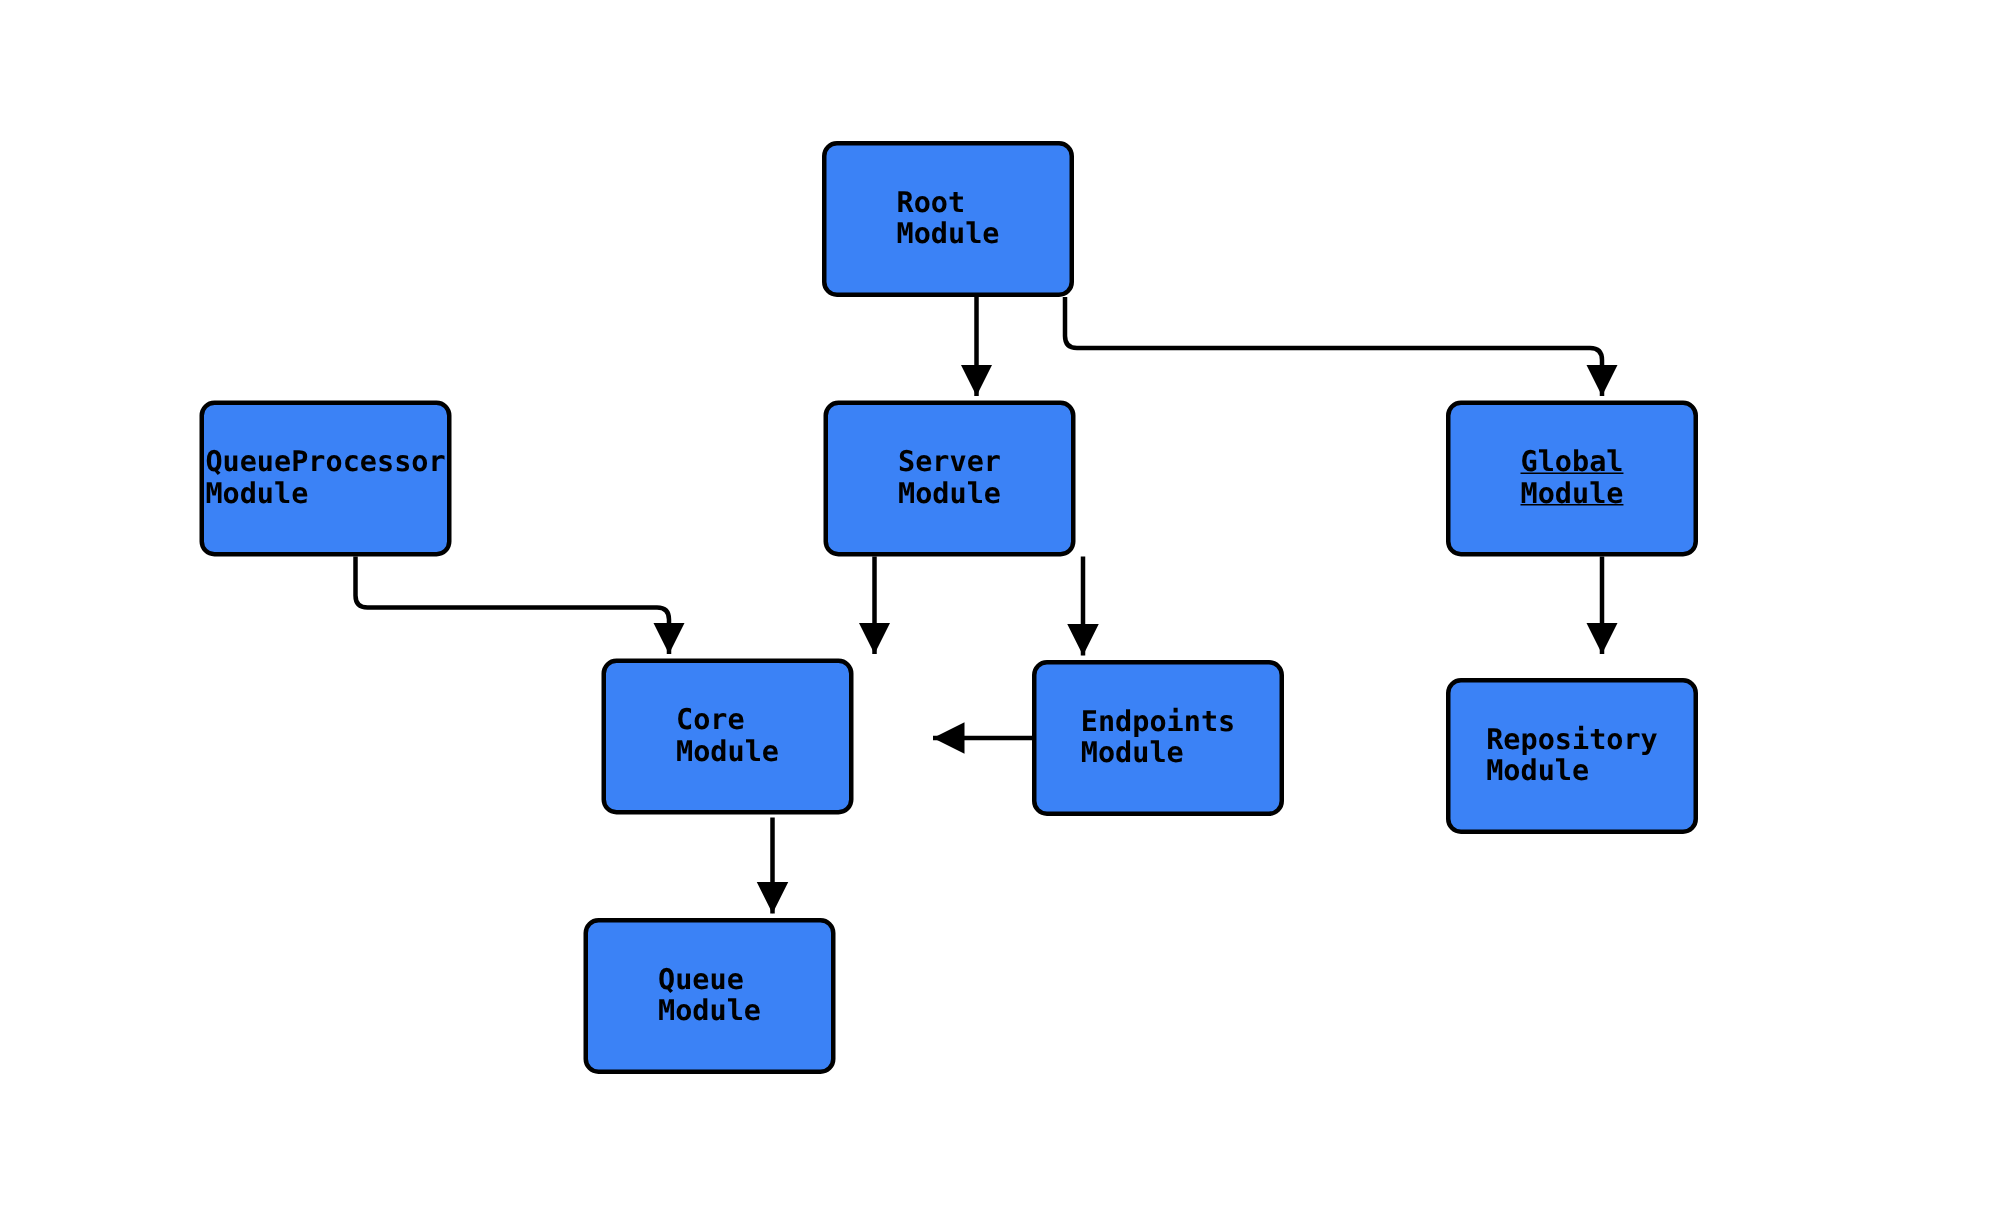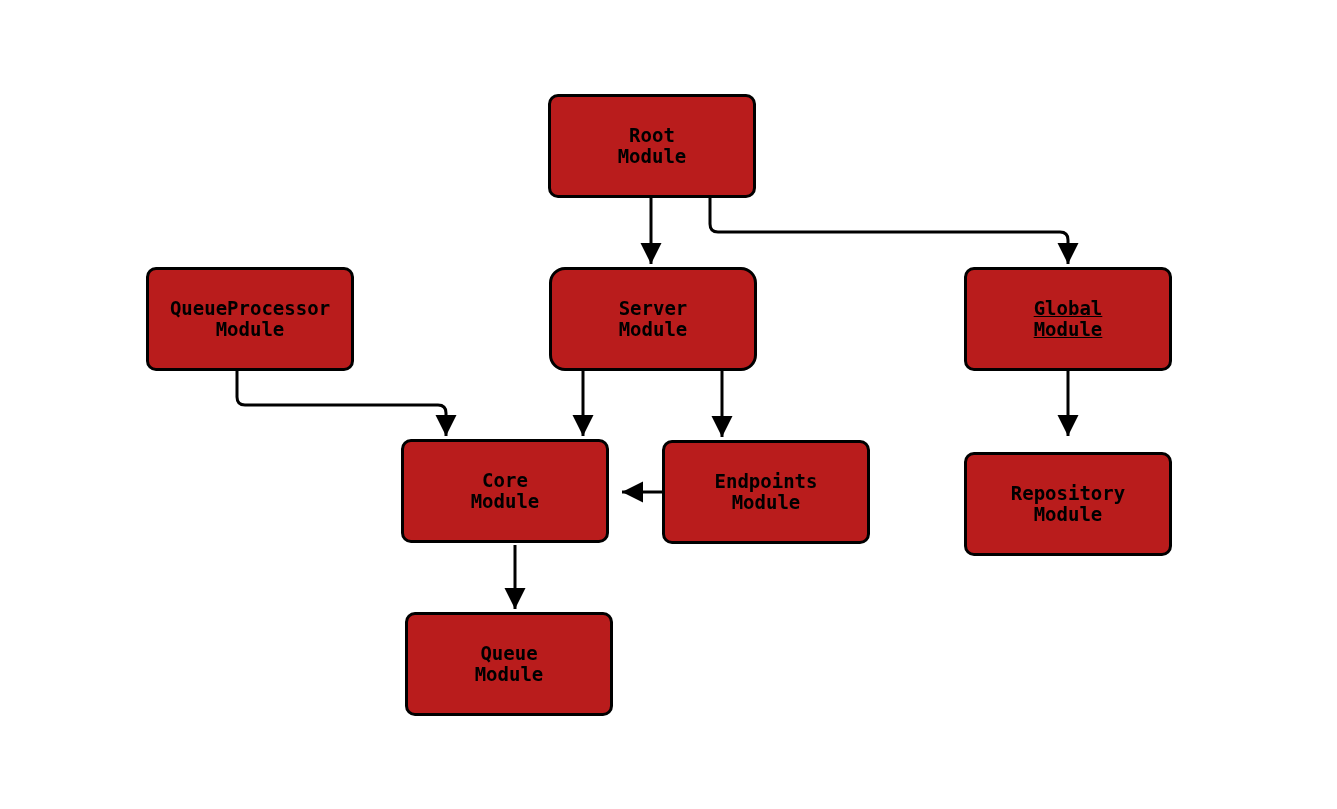--- a/index.html
+++ b/index.html
@@ -22,44 +22,44 @@
     width: 1337px;
     height: 809px;
   }
   .edges-layer path.edge {
     fill: none;
     stroke: #000000;
     stroke-width: 3;
   }
   .node {
     position: absolute;
-    width: 208px;
+    width: 168px;
     height: 104px;
     box-sizing: border-box;
-    background: #b91c1c;
+    background: #3b82f6;
     border: 3px solid #000000;
     border-radius: 10px;
     display: flex;
     align-items: center;
     justify-content: center;
-    text-align: center;
+    text-align: left;
     font-weight: bold;
     font-size: 19px;
     line-height: 21px;
     color: #000000;
     white-space: pre-line;
   }
   .n-root        { left: 548px; top: 94px;  }
-  .n-queueproc   { left: 133px; top: 267px; margin-left: 13px; }
-  .n-server      { left: 549px; top: 267px; border-radius: 16px; }
+  .n-queueproc   { left: 133px; top: 267px; }
+  .n-server      { left: 549px; top: 267px; }
   .n-global      { left: 964px; top: 267px; text-decoration: underline; }
   .n-core        { left: 401px; top: 439px; }
-  .n-endpoints   { left: 662px; top: 440px; }
+  .n-endpoints   { left: 688px; top: 440px; }
   .n-repository  { left: 964px; top: 452px; }
-  .n-queue       { left: 405px; top: 612px; }
+  .n-queue       { left: 389px; top: 612px; }
 </style>
 </head>
 <body>
 
 <div class="canvas">
 
   <svg class="edges-layer" width="1337" height="809" viewBox="0 0 1337 809" xmlns="http://www.w3.org/2000/svg">
     <defs>
       <marker id="arrowhead" viewBox="0 0 10 10" refX="10" refY="5" markerWidth="7" markerHeight="8" orient="auto-start-reverse">
         <path d="M 0 0 L 10 5 L 0 10 z" fill="#000000"></path>

